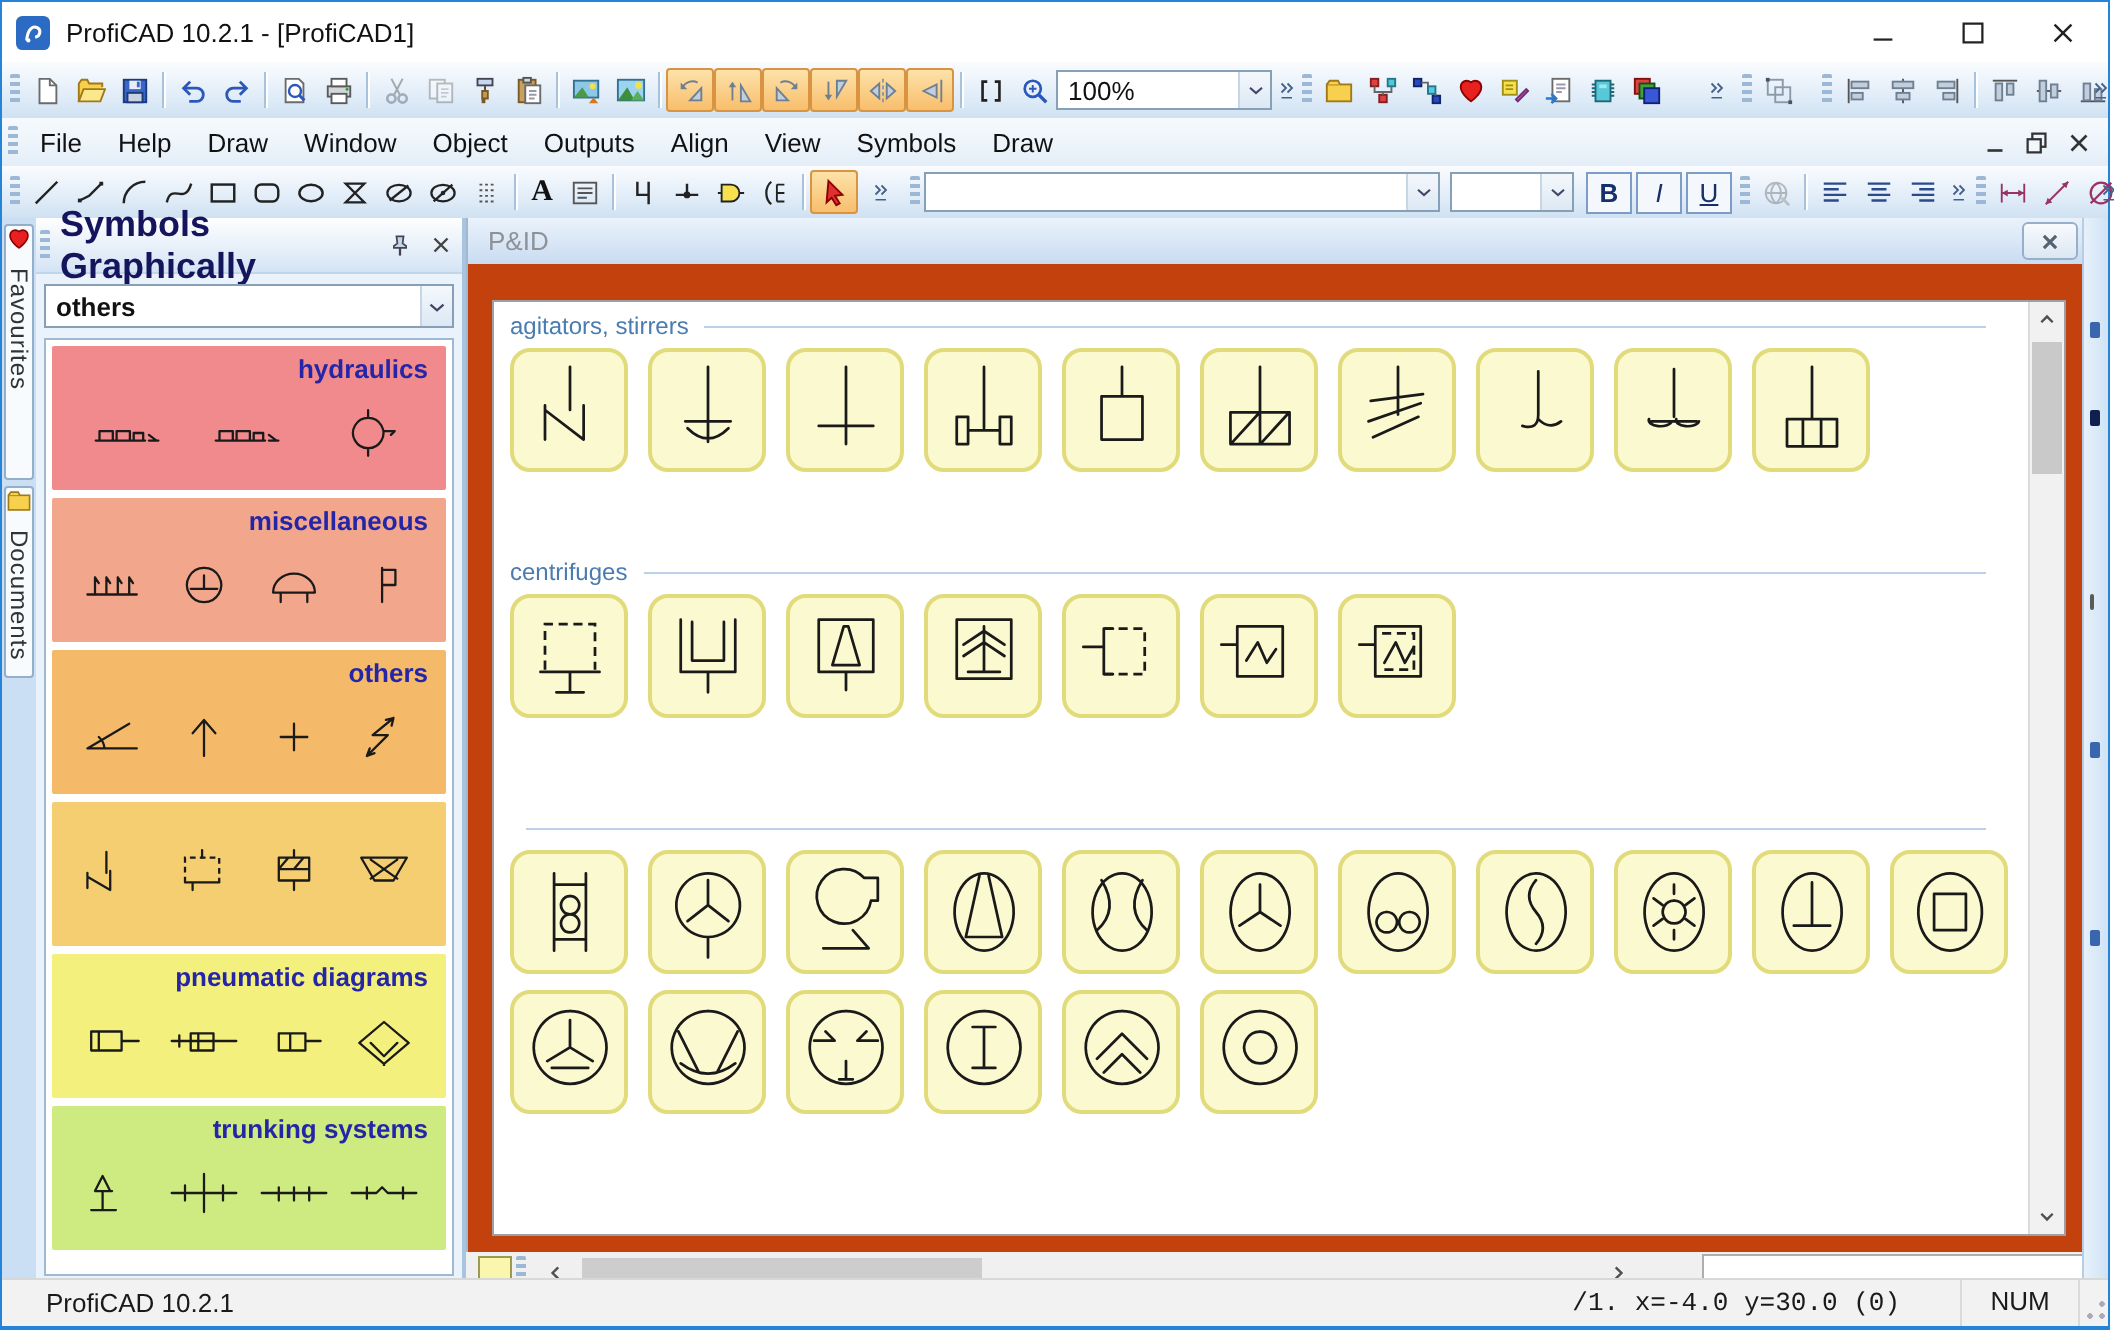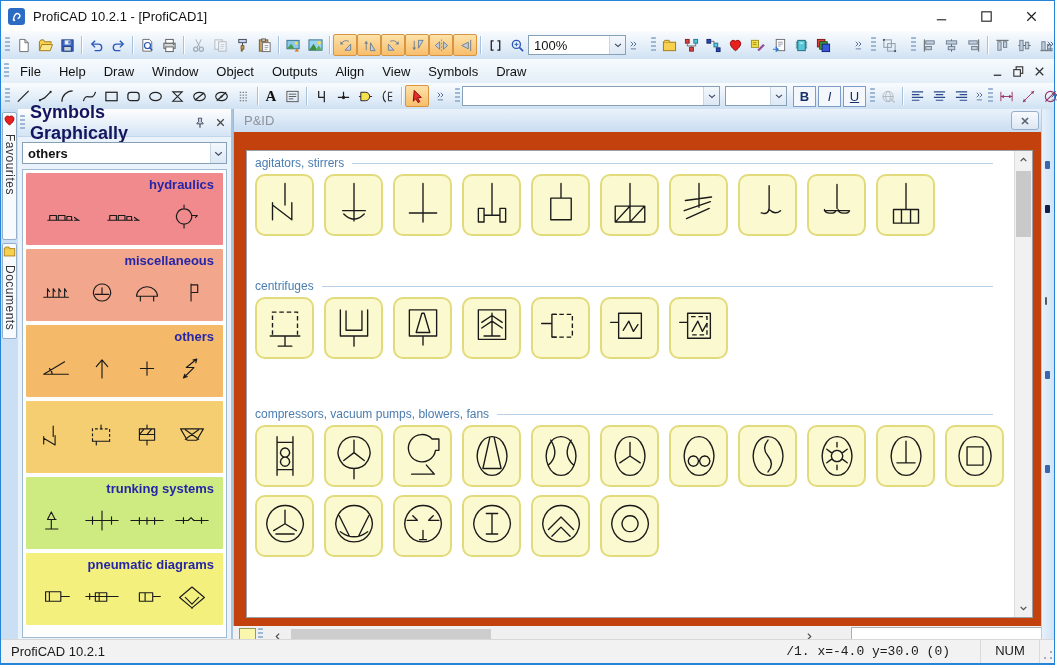--- a/index.html
+++ b/index.html
@@ -85,21 +85,21 @@
   .sbtn{position:absolute;left:0;width:17px;height:17px;display:flex;align-items:center;justify-content:center;}
   .vthumb{position:absolute;left:1px;top:20px;width:15px;height:66px;background:#C9C9C9;}
   .hscrollrow{position:absolute;left:232px;top:517px;width:813px;height:20px;background:#F0F0F0;display:flex;align-items:center;}
   .ptab{width:15px;height:15px;background:#FAF6AE;border:1px solid #9A9A50;margin-left:6px;}
   .hsb{position:relative;height:17px;width:556px;background:#F0F0F0;margin-left:4px;}
   .hsb .left{left:0;top:0}.hsb .right{right:0;left:auto;top:0}
   .hthumb{position:absolute;left:22px;top:1px;width:200px;height:15px;background:#CDCDCD;}
   .pagebox{width:196px;height:16px;background:#fff;border:1px solid #AEAEAE;margin-left:33px;}
 
   
-  .statusbar{position:absolute;left:0;right:0;bottom:0;height:23px;background:#F2F2F2;border-top:1px solid #D8D8D8;display:flex;align-items:center;font-size:13px;color:#1a1a1a;}
+  .statusbar{position:absolute;left:0;right:0;bottom:0;height:23px;background:#F2F2F2;border-top:1px solid #D8D8D8;display:flex;align-items:center;font-size:13px;color:#1a1a1a;padding-left:12px;}
   .statusbar .sleft{margin-left:10px;}
   .statusbar .scoords{margin-left:auto;margin-right:30px;font-family:Liberation Mono, monospace;}
   .statusbar .snum{width:58px;text-align:center;border-left:1px solid #DADADA;border-right:1px solid #DADADA;height:100%;line-height:22px;}
   .sgrip{width:14px;height:100%;background:
     radial-gradient(circle at 11px 18px,#AAB 1.3px,transparent 1.5px),
     radial-gradient(circle at 11px 12px,#AAB 1.3px,transparent 1.5px),
     radial-gradient(circle at 5px 18px,#AAB 1.3px,transparent 1.5px);}
 </style>
 </head>
 <body>
@@ -282,21 +282,21 @@
         </span>
         <span class="tbtn">
           <svg width="15" height="15" viewBox="0 0 16 16">
             <circle cx="6.8" cy="6.8" r="4.3" fill="none" stroke="#2B58B8" stroke-width="1.4"></circle>
             <path d="M10 10l4 4" stroke="#2B58B8" stroke-width="1.8"></path>
             <path d="M4.8 6.8h4M6.8 4.8v4" stroke="#2B58B8"></path>
           </svg>
         </span>
       </span>
     <span class="cluster" style="left:527px">
-      <span class="combo" style="width:98px">
+      <span class="combo" style="width:108px">
         <span class="cv">100%</span>
         <span class="carrow" id="zoom-arrow">
             <svg width="12" height="12" viewBox="0 0 16 16">
               <path d="M4 6.5 8 10l4-3.5" fill="none" stroke="#446" stroke-width="1.4"></path>
             </svg>
           </span>
       </span>
       <span class="ovf" id="ovf1">
           <svg width="13" height="13" viewBox="0 0 16 16">
             <path d="M5 3l3 3-3 3M9 3l3 3-3 3" fill="none" stroke="#44608a" stroke-width="1.2"></path>
@@ -797,20 +797,45 @@
                   <path d="M12 6h16v12H12z M20 2v4 M20 18v5 M12 12h16 M17 6l-5 6 M25 6l-5 6" fill="none" stroke="#1a1a1a" stroke-width="1.2" stroke-linecap="round" stroke-linejoin="round"></path>
                 </svg>
               </span>
               <span>
                 <svg width="38" height="25" viewBox="0 0 40 26">
                   <path d="M8 6h24l-7 12H15z M13 7l14 10 M27 7L13 17" fill="none" stroke="#1a1a1a" stroke-width="1.2" stroke-linecap="round" stroke-linejoin="round"></path>
                 </svg>
               </span>
             </div>
           </div>
+          <div class="card" style="background:#F4F07D">
+            <div class="clab">pneumatic diagrams</div>
+            <div class="csyms">
+              <span>
+                <svg width="38" height="25" viewBox="0 0 40 26">
+                  <path d="M8 8h16v10H8z M12 8v10 M24 13h9" fill="none" stroke="#1a1a1a" stroke-width="1.2" stroke-linecap="round" stroke-linejoin="round"></path>
+                </svg>
+              </span>
+              <span>
+                <svg width="38" height="25" viewBox="0 0 40 26">
+                  <path d="M3 13h34 M13 9h12v9H13z M17 9v9 M7 10v6" fill="none" stroke="#1a1a1a" stroke-width="1.2" stroke-linecap="round" stroke-linejoin="round"></path>
+                </svg>
+              </span>
+              <span>
+                <svg width="38" height="25" viewBox="0 0 40 26">
+                  <path d="M12 9h14v9H12z M18 9v9 M26 13h8" fill="none" stroke="#1a1a1a" stroke-width="1.2" stroke-linecap="round" stroke-linejoin="round"></path>
+                </svg>
+              </span>
+              <span>
+                <svg width="38" height="25" viewBox="0 0 40 26">
+                  <path d="M20 3l13 11-13 11L7 14z M13 14l7 7 7-7 M20 25v6" fill="none" stroke="#1a1a1a" stroke-width="1.2" stroke-linecap="round" stroke-linejoin="round"></path>
+                </svg>
+              </span>
+            </div>
+          </div>
           <div class="card" style="background:#CEEB81">
             <div class="clab">trunking systems</div>
             <div class="csyms">
               <span>
                 <svg width="38" height="25" viewBox="0 0 40 26">
                   <path d="M14 12v10 M10 12h9 M14 4l4 8h-8z M8 22h13" fill="none" stroke="#1a1a1a" stroke-width="1.2" stroke-linecap="round" stroke-linejoin="round"></path>
                 </svg>
               </span>
               <span>
                 <svg width="38" height="25" viewBox="0 0 40 26">
@@ -818,45 +843,20 @@
                 </svg>
               </span>
               <span>
                 <svg width="38" height="25" viewBox="0 0 40 26">
                   <path d="M3 13h34 M12 10v7 M20 10v7 M28 10v7" fill="none" stroke="#1a1a1a" stroke-width="1.2" stroke-linecap="round" stroke-linejoin="round"></path>
                 </svg>
               </span>
               <span>
                 <svg width="38" height="25" viewBox="0 0 40 26">
                   <path d="M3 13h13l3-3 3 3h15 M11 10v6 M30 10v6" fill="none" stroke="#1a1a1a" stroke-width="1.2" stroke-linecap="round" stroke-linejoin="round"></path>
-                </svg>
-              </span>
-            </div>
-          </div>
-          <div class="card" style="background:#F4F07D">
-            <div class="clab">pneumatic diagrams</div>
-            <div class="csyms">
-              <span>
-                <svg width="38" height="25" viewBox="0 0 40 26">
-                  <path d="M8 8h16v10H8z M12 8v10 M24 13h9" fill="none" stroke="#1a1a1a" stroke-width="1.2" stroke-linecap="round" stroke-linejoin="round"></path>
-                </svg>
-              </span>
-              <span>
-                <svg width="38" height="25" viewBox="0 0 40 26">
-                  <path d="M3 13h34 M13 9h12v9H13z M17 9v9 M7 10v6" fill="none" stroke="#1a1a1a" stroke-width="1.2" stroke-linecap="round" stroke-linejoin="round"></path>
-                </svg>
-              </span>
-              <span>
-                <svg width="38" height="25" viewBox="0 0 40 26">
-                  <path d="M12 9h14v9H12z M18 9v9 M26 13h8" fill="none" stroke="#1a1a1a" stroke-width="1.2" stroke-linecap="round" stroke-linejoin="round"></path>
-                </svg>
-              </span>
-              <span>
-                <svg width="38" height="25" viewBox="0 0 40 26">
-                  <path d="M20 3l13 11-13 11L7 14z M13 14l7 7 7-7 M20 25v6" fill="none" stroke="#1a1a1a" stroke-width="1.2" stroke-linecap="round" stroke-linejoin="round"></path>
                 </svg>
               </span>
             </div>
           </div>
         </div>
     </div>
 
     <div class="docwin">
       <div class="doc-title">
         <span class="dttl">P&amp;ID</span>
@@ -968,21 +968,20 @@
                   <span class="tile">
                     <svg width="46" height="50" viewBox="0 0 40 44">
                       <path d="M10 9h20v22H10z M3 17h7 M14 25l5-9 4 9 4-7" fill="none" stroke="#1a1a1a" stroke-width="1.2" stroke-linecap="round" stroke-linejoin="round"></path>
                       <path d="M13 12h14v16H13" fill="none" stroke="#1a1a1a" stroke-width="1.2" stroke-dasharray="4 2.5"></path>
                     </svg>
                   </span>
                 </div>
               </div>
               <div class="sec">
                 <div class="sec-h">
-                  <span class="slab">compressors, vacuum pumps, blowers, fans</span>
                   <span class="rule"></span>
                 </div>
                 <div class="trow">
                   <span class="tile">
                     <svg width="46" height="50" viewBox="0 0 40 44">
                       <path d="M13 5v34 M27 5v34 M13 10h14 M13 34h14 M20 15a4 4 0 1 0 .1 0 M20 23a4 4 0 1 0 .1 0" fill="none" stroke="#1a1a1a" stroke-width="1.2" stroke-linecap="round" stroke-linejoin="round"></path>
                     </svg>
                   </span>
                   <span class="tile">
                     <svg width="46" height="50" viewBox="0 0 40 44">

